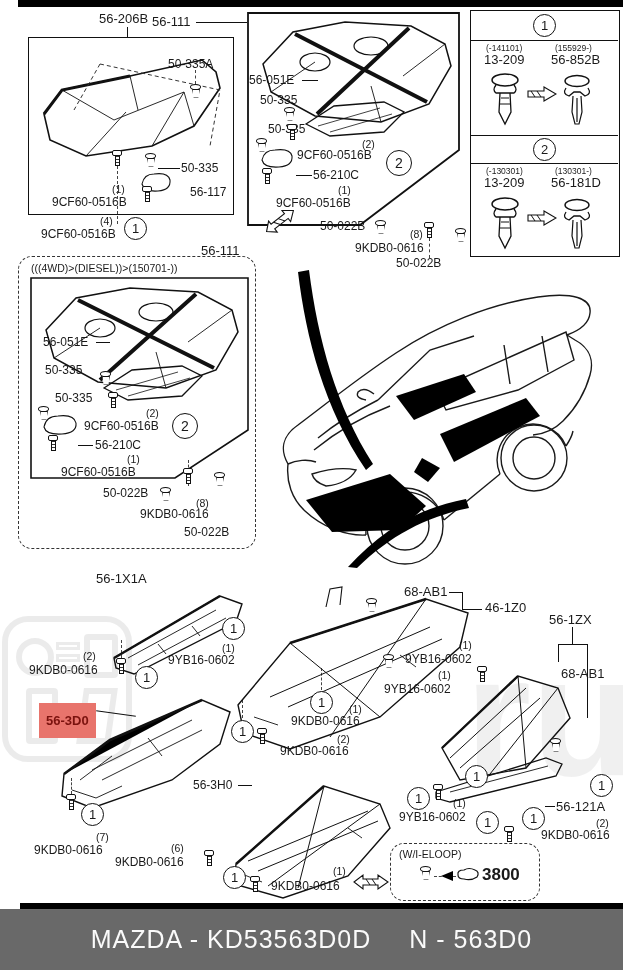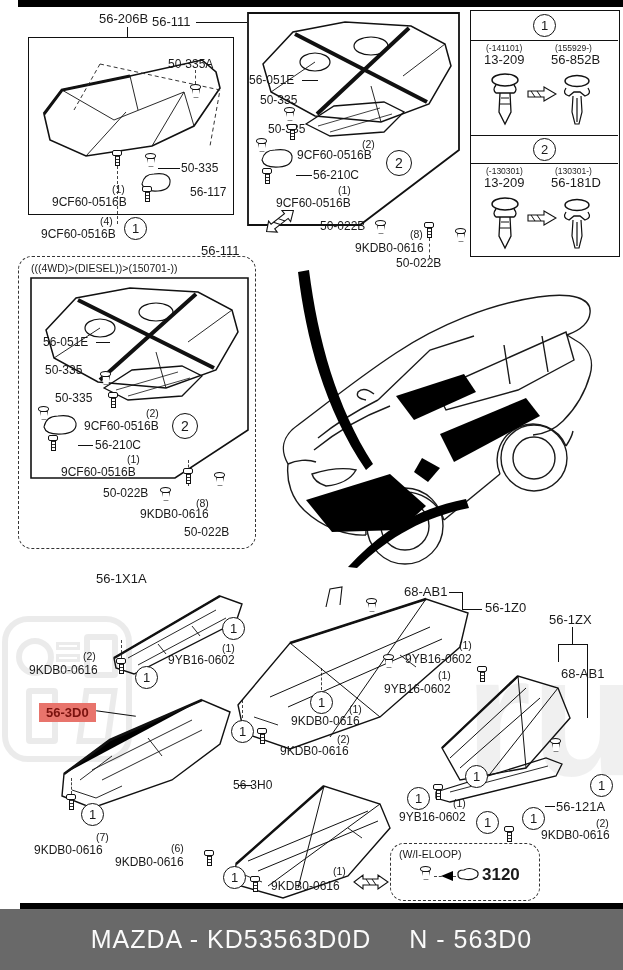--- a/index.html
+++ b/index.html
@@ -27,21 +27,21 @@
       background:#fff;border:1px solid #111;border-radius:2px;}
   .screw::after{content:"";position:absolute;top:5px;left:2.5px;width:3px;height:9px;
       border:1px solid #111;background:repeating-linear-gradient(180deg,#333 0 1px,#fff 1px 3px);}
   
   .clip{position:absolute;width:11px;height:13px;z-index:5;}
   .clip::before{content:"";position:absolute;top:0;left:0;width:9px;height:3.5px;
       background:#fff;border:1px solid #111;border-radius:50%;}
   .clip::after{content:"";position:absolute;top:4.5px;left:2px;width:6px;height:7px;
       background:#fff;border:1px solid #111;clip-path:polygon(0 0,100% 0,80% 100%,20% 100%);}
   .hl{position:absolute;background:#e8746c;color:#7a120e;font-weight:bold;font-size:13px;
-      padding:2px 7px;z-index:7;}
+      padding:10px 7px;z-index:7;}
   .panel{position:absolute;z-index:2;}
   .wm{position:absolute;color:rgba(0,0,0,0.06);font-weight:bold;z-index:0;
       font-family:"Liberation Sans",sans-serif;}
   .wmshape{position:absolute;border:6px solid rgba(0,0,0,0.08);z-index:0;}
   #footer{position:absolute;left:0;top:909px;width:623px;height:61px;background:#696969;
       display:flex;align-items:center;justify-content:center;gap:38px;}
   #footer span{color:#fafafa;font-size:25px;letter-spacing:1px;}
   .arr{position:absolute;z-index:6;}
 </style>
 </head>
@@ -299,40 +299,40 @@
     <path d="M12,96 L58,62 L150,22" stroke="#111" stroke-width="2.6"></path>
     <path d="M40,92 L140,42 M50,102 L150,52 M28,102 L60,78 M96,60 L110,78" fill="none" stroke="#111" stroke-width="0.9"></path>
     <path d="M20,112 L44,120 L70,108" fill="none" stroke="#111" stroke-width="0.9"></path>
   </svg>
   <i class="screw" style="left:66px;top:794px;"></i>
   <span class="co" style="left:81px;top:803px;">1</span>
   <span class="lbl sm" style="left:96px;top:832px;">(7)</span>
   <span class="lbl" style="left:34px;top:844px;">9KDB0-0616</span>
   <div class="dv" style="left:71px;top:778px;height:16px;"></div>
 
-  <span class="lbl" style="left:193px;top:779px;margin-left:40px;">56-3H0</span>
+  <span class="lbl" style="left:193px;top:779px;">56-3H0</span>
   <div class="sh" style="left:238px;top:785px;width:14px;"></div>
   <span class="lbl sm" style="left:171px;top:843px;">(6)</span>
   <span class="lbl" style="left:115px;top:856px;">9KDB0-0616</span>
   <i class="screw" style="left:204px;top:850px;"></i>
   <span class="co" style="left:223px;top:866px;">1</span>
 
   <svg class="panel" style="left:230px;top:585px;" width="248" height="178" viewBox="0 0 248 178">
     <path d="M8,120 L60,58 L196,14 L238,28 L230,62 L150,132 L60,164 L14,148 Z" fill="none" stroke="#111" stroke-width="1.4"></path>
     <path d="M60,58 L196,14" stroke="#111" stroke-width="2.4"></path>
     <path d="M40,112 L200,42 M58,122 L212,54 M60,58 L150,132 M196,14 L100,152" fill="none" stroke="#111" stroke-width="1"></path>
     <path d="M96,22 L100,4 L112,2 L110,20" fill="none" stroke="#111" stroke-width="1.1"></path>
     <path d="M24,132 L48,140 M170,70 L186,82" fill="none" stroke="#111" stroke-width="0.9"></path>
   </svg>
   <span class="lbl md" style="left:404px;top:585px;">68-AB1</span>
   <i class="clip" style="left:366px;top:598px;"></i>
   <div class="sh" style="left:449px;top:592px;width:13px;"></div>
   <div class="sv" style="left:462px;top:592px;height:17px;"></div>
   <div class="sh" style="left:462px;top:609px;width:20px;"></div>
-  <span class="lbl md" style="left:485px;top:601px;">56-1Z0</span>
+  <span class="lbl md" style="left:485px;top:601px;">46-1Z0</span>
 
   <span class="lbl sm" style="left:459px;top:640px;">(1)</span>
   <i class="clip" style="left:383px;top:654px;"></i>
   <span class="lbl" style="left:405px;top:653px;">9YB16-0602</span>
   <span class="lbl sm" style="left:438px;top:670px;">(1)</span>
   <span class="lbl" style="left:384px;top:683px;">9YB16-0602</span>
   <i class="screw" style="left:477px;top:666px;"></i>
 
   <span class="co" style="left:310px;top:691px;">1</span>
   <span class="lbl sm" style="left:349px;top:704px;">(1)</span>
@@ -394,21 +394,21 @@
   <div class="dashbox" style="left:390px;top:843px;width:148px;height:56px;"></div>
   <span class="lbl sm" style="left:399px;top:849px;">(W/I-ELOOP)</span>
   <i class="clip" style="left:420px;top:866px;"></i>
   <div class="dh" style="left:434px;top:876px;width:22px;"></div>
   <svg class="arr" style="left:440px;top:870px;" width="14" height="12" viewBox="0 0 14 12">
       <path d="M13,1 L1,6 L13,11 Z" fill="#000"></path>
     </svg>
   <svg class="panel" style="left:455px;top:866px;" width="26" height="16" viewBox="0 0 26 16">
     <path d="M3,9 Q2,4 9,4 Q14,1 20,4 Q25,6 22,11 Q16,15 9,13 Q3,13 3,9 Z" fill="none" stroke="#111" stroke-width="1.2"></path>
   </svg>
-  <span class="lbl bold" style="left:482px;top:866px;font-size:17px;">3120</span>
+  <span class="lbl bold" style="left:482px;top:866px;font-size:17px;">3800</span>
 
   <div class="bar" style="left:20px;top:903px;width:603px;height:6px;"></div>
   <div id="footer">
     <span>MAZDA - KD53563D0D</span>
     <span>N - 563D0</span>
   </div>
 
 </div>
 
 </body></html>

